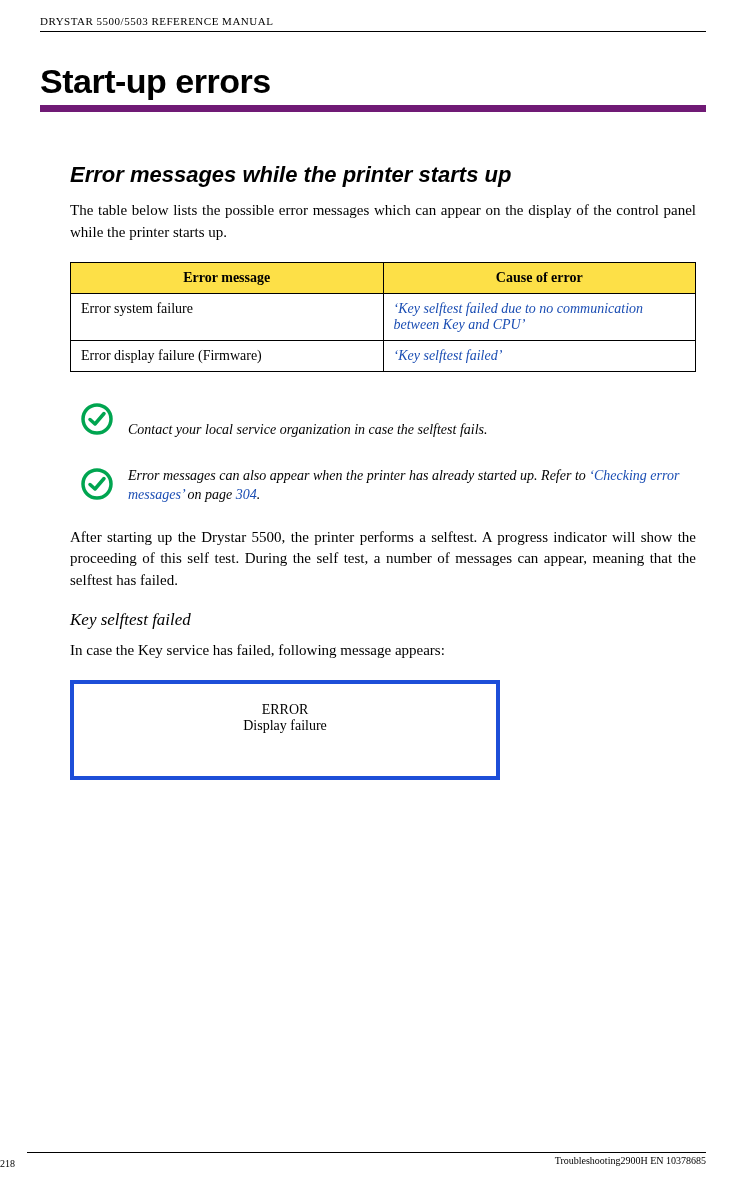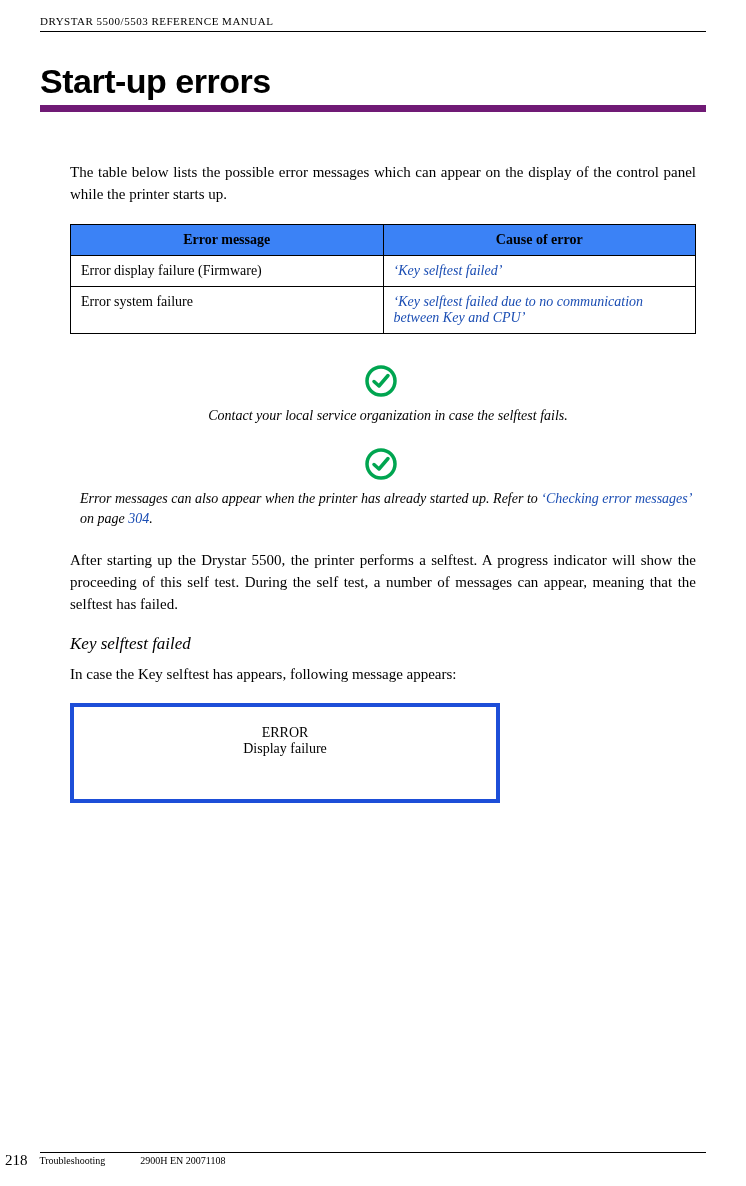--- a/index.html
+++ b/index.html
@@ -54,43 +54,42 @@
       text-align: justify;
       margin-bottom: 18px;
     }
     table.error-table {
       width: 100%;
       border-collapse: collapse;
       font-size: 14px;
       margin-bottom: 30px;
     }
     table.error-table th {
-      background: #3b82f6;
+      background: #fde047;
       border: 1px solid #000;
       padding: 7px 10px;
       font-weight: bold;
       text-align: center;
       font-family: Georgia, serif;
     }
     table.error-table td {
       border: 1px solid #000;
       padding: 7px 10px;
       width: 50%;
       vertical-align: top;
     }
     table.error-table td.cause {
       color: #1a4db3;
       font-style: italic;
     }
     .note-block {
       display: flex;
-      align-items: center;
+      align-items: flex-end;
       margin-bottom: 22px;
       padding-left: 10px;
-      flex-direction: column;
     }
     .check-icon {
       flex-shrink: 0;
       margin-right: 14px;
       margin-top: 0;
     }
     .note-text {
       font-style: italic;
       font-size: 14px;
       line-height: 1.4;
@@ -123,63 +122,62 @@
     }
     .footer {
       position: absolute;
       bottom: 20px;
       left: 0;
       right: 40px;
       display: flex;
       align-items: flex-end;
     }
     .page-num {
-      font-size: 15px;
-      margin-left: 5px;
+      font-size: 10px;
       margin-right: 12px;
       margin-bottom: -3px;
       text-align: right;
     }
     .footer-line {
       flex: 1;
       display: flex;
-      justify-content: flex-start;
+      justify-content: flex-end;
       border-top: 1px solid #000;
       padding-top: 2px;
       font-size: 10px;
-      gap: 35px;
     }
   </style>
 </head>
 <body>
 
 <div class="page">
   <div class="page-header">DRYSTAR 5500/5503 REFERENCE MANUAL</div>
 
   <div class="main-title">Start-up errors</div>
 
   <div class="content">
+    <div class="section-title">Error messages while the printer starts up</div>
 
     <p class="body-text">The table below lists the possible error messages which can appear on the display of the control panel while the printer starts up.</p>
 
     <table class="error-table">
       <thead>
         <tr>
           <th>Error message</th>
           <th>Cause of error</th>
         </tr>
       </thead>
       <tbody>
         <tr>
+          <td>Error system failure</td>
+          <td class="cause">‘Key selftest failed due to no communication between Key and CPU’</td>
+        </tr>
+        <tr>
           <td>Error display failure (Firmware)</td>
           <td class="cause">‘Key selftest failed’</td>
-        </tr>
-        <tr>
-          <td>Error system failure</td>
-          <td class="cause">‘Key selftest failed due to no communication between Key and CPU’</td>
         </tr>
       </tbody>
     </table>
 
     <div class="note-block">
       <span class="check-icon">
         <svg width="34" height="34" viewBox="0 0 34 34">
           <circle cx="17" cy="17" r="14" fill="none" stroke="#00a550" stroke-width="3.5"></circle>
           <path d="M10 17.5 L15 22 L24 11.5" fill="none" stroke="#00a550" stroke-width="3.5" stroke-linecap="round" stroke-linejoin="round"></path>
         </svg>
@@ -196,29 +194,29 @@
       </span>
       <div class="note-text">
         <span>Error messages can also appear when the printer has already started up. Refer to </span><span class="link-text">‘Checking error messages’</span><span> on page </span><span class="link-text">304</span><span>.</span>
       </div>
     </div>
 
     <p class="body-text">After starting up the Drystar 5500, the printer performs a selftest. A progress indicator will show the proceeding of this self test. During the self test, a number of messages can appear, meaning that the selftest has failed.</p>
 
     <div class="sub-heading">Key selftest failed</div>
 
-    <p class="body-text">In case the Key selftest has appears, following message appears:</p>
+    <p class="body-text">In case the Key service has failed, following message appears:</p>
 
     <div class="display-box">
       <div class="display-box-line1">ERROR</div>
       <div class="display-box-line2">Display failure</div>
     </div>
 
   </div>
 
   <div class="footer">
     <div class="page-num">218</div>
     <div class="footer-line">
       <span>Troubleshooting</span>
-      <span>2900H EN 20071108</span>
+      <span>2900H EN 10378685</span>
     </div>
   </div>
 </div>
 
 </body></html>

